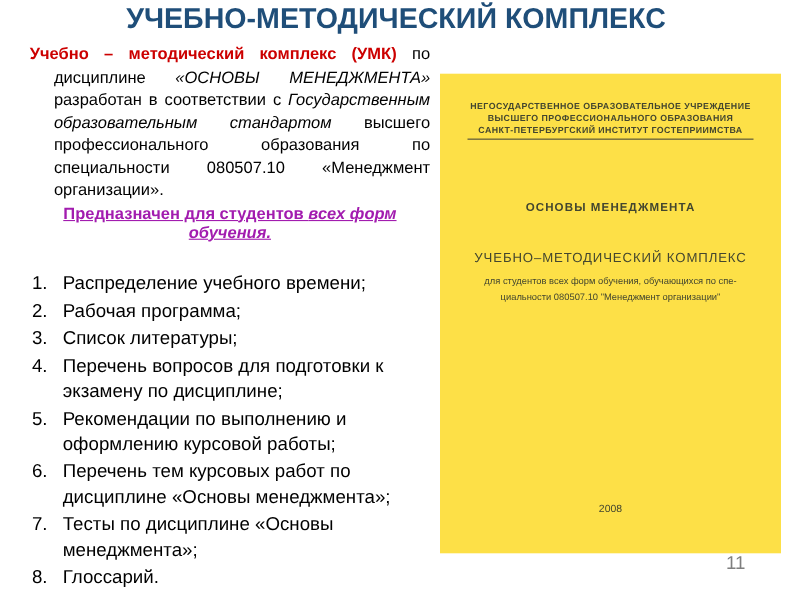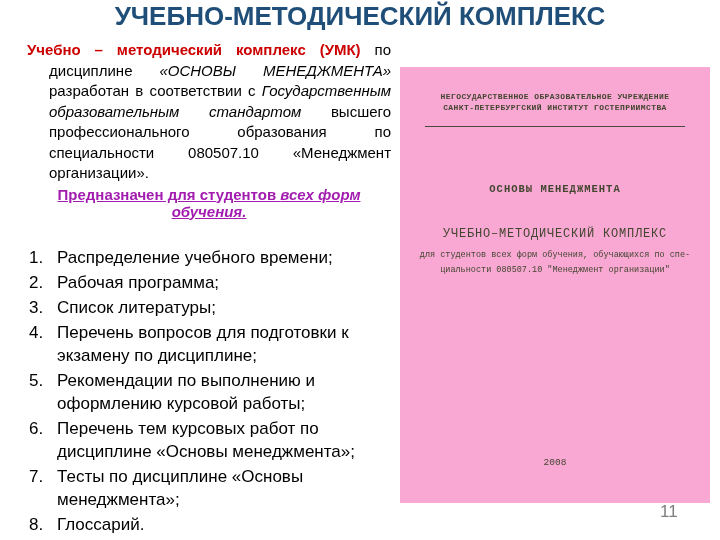--- a/index.html
+++ b/index.html
@@ -64,22 +64,22 @@
     margin-bottom:2px;
     counter-increment:umk;
   }
   .umk-list li::before{
     content:counter(umk) ".";
     position:absolute;left:4px;top:0;
   }
   
   .book-cover{
     position:absolute;left:400px;top:67px;width:310px;height:436px;
-    background:#f9a8d4;
-    font-family:Liberation Mono, monospace;
+    background:#fde047;
+    font-family:Liberation Sans, sans-serif;
     color:#43462F;
   }
   .cover-inst{
     position:absolute;top:24px;left:0;width:100%;
     text-align:center;
     font-size:8px;font-weight:bold;
     line-height:11px;
     letter-spacing:0.4px;
   }
   .cover-divider{
@@ -137,20 +137,21 @@
     <li>Перечень вопросов для подготовки к экзамену по дисциплине;</li>
     <li>Рекомендации по выполнению и оформлению курсовой работы;</li>
     <li>Перечень тем курсовых работ по дисциплине «Основы менеджмента»;</li>
     <li>Тесты по дисциплине «Основы менеджмента»;</li>
     <li>Глоссарий.</li>
   </ol>
 
   <div class="book-cover">
     <div class="cover-inst">
       <div>НЕГОСУДАРСТВЕННОЕ ОБРАЗОВАТЕЛЬНОЕ УЧРЕЖДЕНИЕ</div>
+      <div>ВЫСШЕГО ПРОФЕССИОНАЛЬНОГО ОБРАЗОВАНИЯ</div>
       <div>САНКТ-ПЕТЕРБУРГСКИЙ ИНСТИТУТ ГОСТЕПРИИМСТВА</div>
     </div>
     <hr class="cover-divider">
     <div class="cover-subject">ОСНОВЫ МЕНЕДЖМЕНТА</div>
     <div class="cover-doctype">УЧЕБНО–МЕТОДИЧЕСКИЙ КОМПЛЕКС</div>
     <div class="cover-audience">
       <div>для студентов всех форм обучения, обучающихся по спе-</div>
       <div>циальности 080507.10 "Менеджмент организации"</div>
     </div>
     <div class="cover-year">2008</div>

